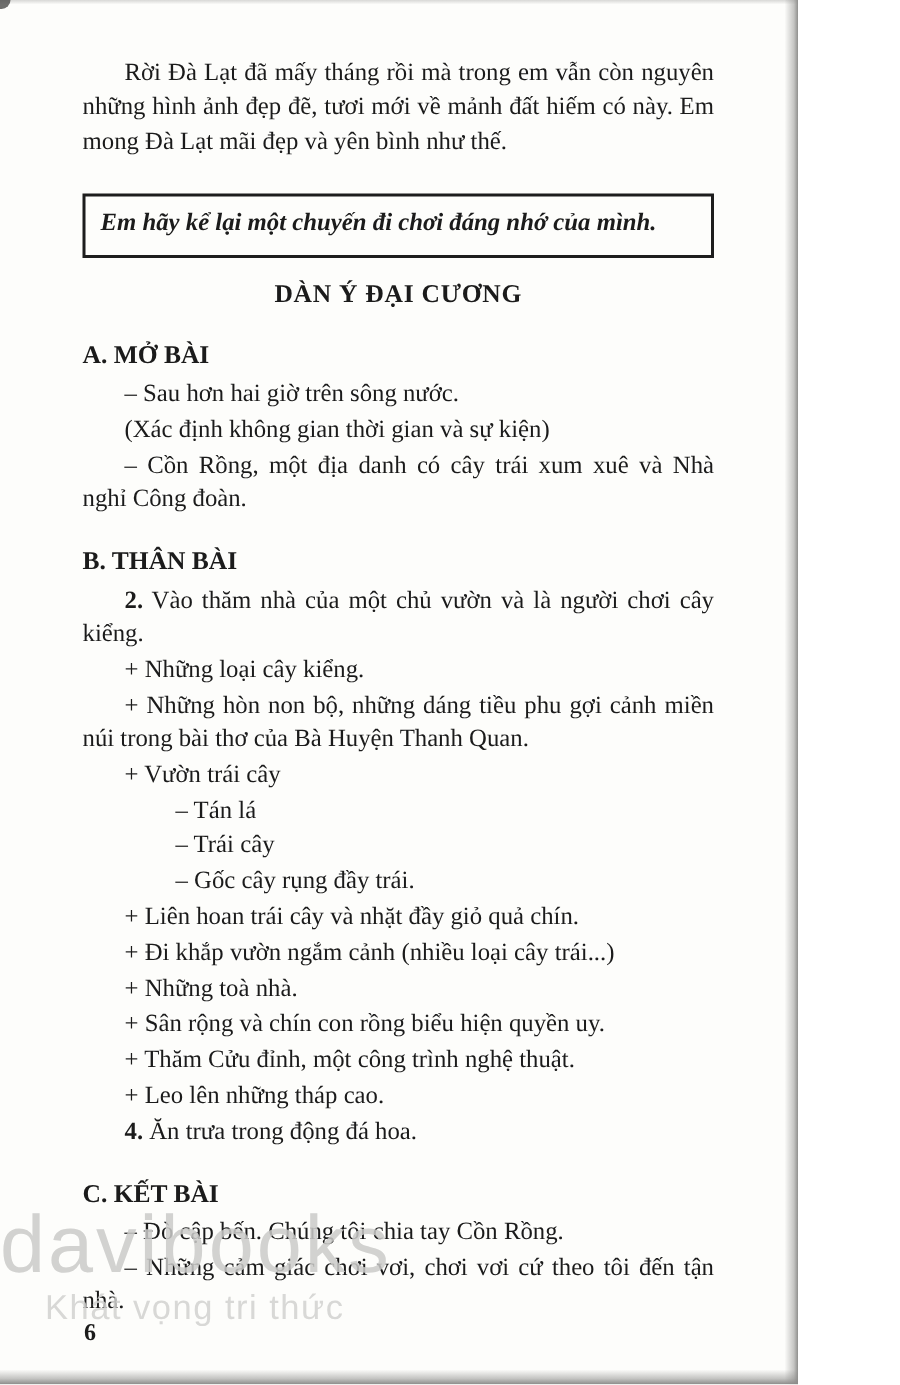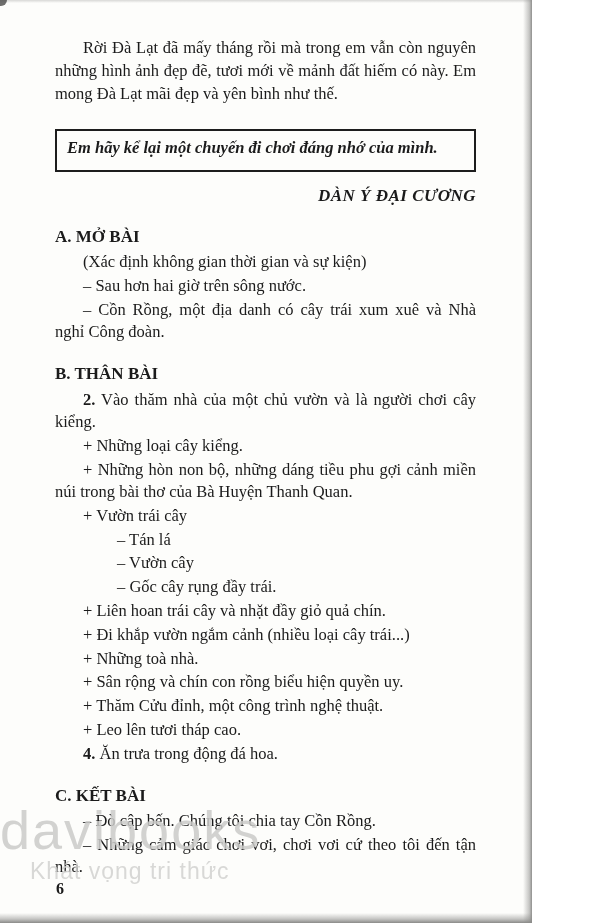--- a/index.html
+++ b/index.html
@@ -30,25 +30,24 @@
   }
   .prompt-box p{
     margin:0;
     font-size:16.5px;
     font-weight:bold;
     font-style:italic;
     line-height:22px;
   }
   .heading{
     margin:0 0 12px 0;
-    text-align:right;
+    text-align:center;
     font-size:17px;
     font-weight:bold;
     letter-spacing:.5px;
-    font-style:italic;
   }
   .outline p.line{
     margin:0 0 1.5px 0;
     font-size:16.5px;
     line-height:22.3px;
     text-align:justify;
   }
   .outline p.indent0{text-indent:0;font-weight:bold;font-size:17px;margin-top:20px;margin-bottom:3px;}
   .outline p.indent1{text-indent:28px;}
   .outline p.indent2{text-indent:62px;}
@@ -115,37 +114,37 @@
     <p class="intro">Rời Đà Lạt đã mấy tháng rồi mà trong em vẫn còn nguyên những hình ảnh đẹp đẽ, tươi mới về mảnh đất hiếm có này. Em mong Đà Lạt mãi đẹp và yên bình như thế.</p>
 
     <div class="prompt-box">
       <p>Em hãy kể lại một chuyến đi chơi đáng nhớ của mình.</p>
     </div>
 
     <h2 class="heading">DÀN Ý ĐẠI CƯƠNG</h2>
 
     <div class="outline">
         <p class="line indent0"><b>A. MỞ BÀI</b></p>
+        <p class="line indent1">– Sau hơn hai giờ trên sông nước.</p>
         <p class="line indent1">(Xác định không gian thời gian và sự kiện)</p>
-        <p class="line indent1">– Sau hơn hai giờ trên sông nước.</p>
         <p class="line indent1">– Cồn Rồng, một địa danh có cây trái xum xuê và Nhà nghỉ Công đoàn.</p>
         <p class="line indent0"><b>B. THÂN BÀI</b></p>
         <p class="line indent1"><b>2.</b> Vào thăm nhà của một chủ vườn và là người chơi cây kiểng.</p>
         <p class="line indent1">+ Những loại cây kiểng.</p>
         <p class="line indent1">+ Những hòn non bộ, những dáng tiều phu gợi cảnh miền núi trong bài thơ của Bà Huyện Thanh Quan.</p>
         <p class="line indent1">+ Vườn trái cây</p>
         <p class="line indent2">– Tán lá</p>
-        <p class="line indent2">– Vườn cây</p>
+        <p class="line indent2">– Trái cây</p>
         <p class="line indent2">– Gốc cây rụng đầy trái.</p>
         <p class="line indent1">+ Liên hoan trái cây và nhặt đầy giỏ quả chín.</p>
         <p class="line indent1">+ Đi khắp vườn ngắm cảnh (nhiều loại cây trái...)</p>
         <p class="line indent1">+ Những toà nhà.</p>
         <p class="line indent1">+ Sân rộng và chín con rồng biểu hiện quyền uy.</p>
         <p class="line indent1">+ Thăm Cửu đỉnh, một công trình nghệ thuật.</p>
-        <p class="line indent1">+ Leo lên tươi tháp cao.</p>
+        <p class="line indent1">+ Leo lên những tháp cao.</p>
         <p class="line indent1"><b>4.</b> Ăn trưa trong động đá hoa.</p>
         <p class="line indent0"><b>C. KẾT BÀI</b></p>
         <p class="line indent1">– Đò cập bến. Chúng tôi chia tay Cồn Rồng.</p>
         <p class="line indent1">– Những cảm giác chơi vơi, chơi vơi cứ theo tôi đến tận nhà.</p>
       </div>
   </div>
 
   <div class="watermark">
     <div class="wm-title">davibooks</div>
     <div class="wm-sub">Khát vọng tri thức</div>

